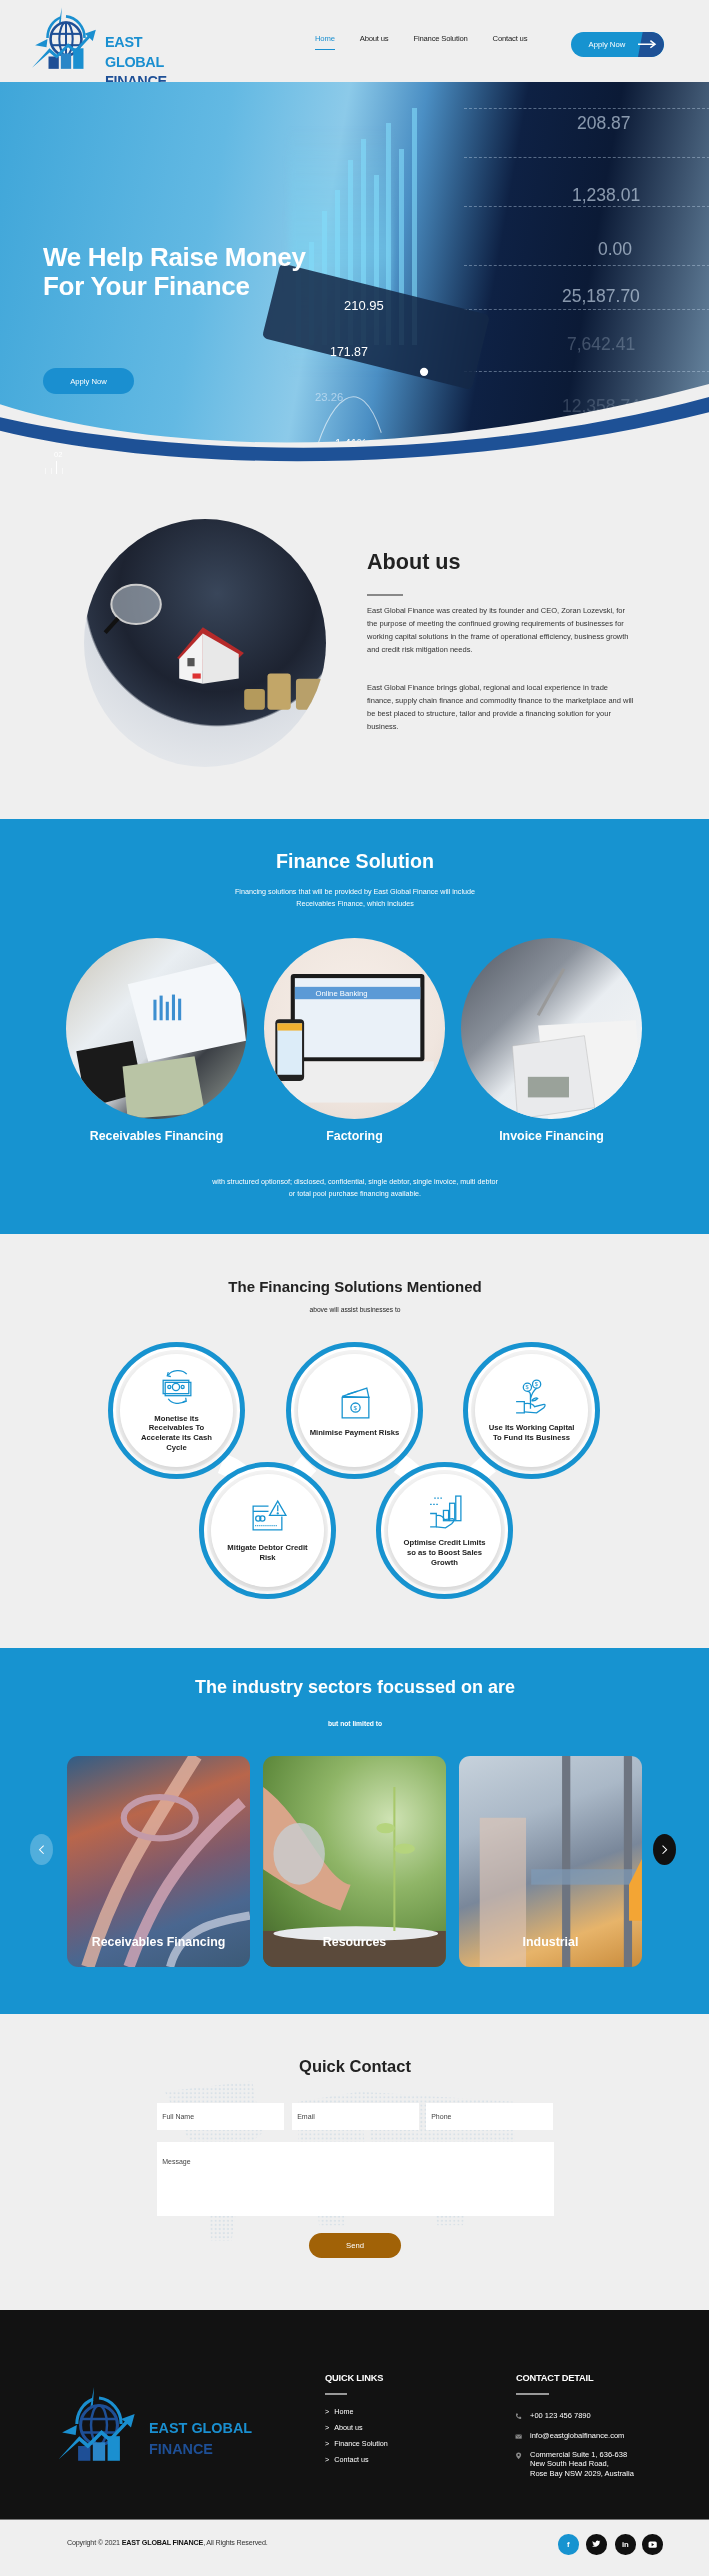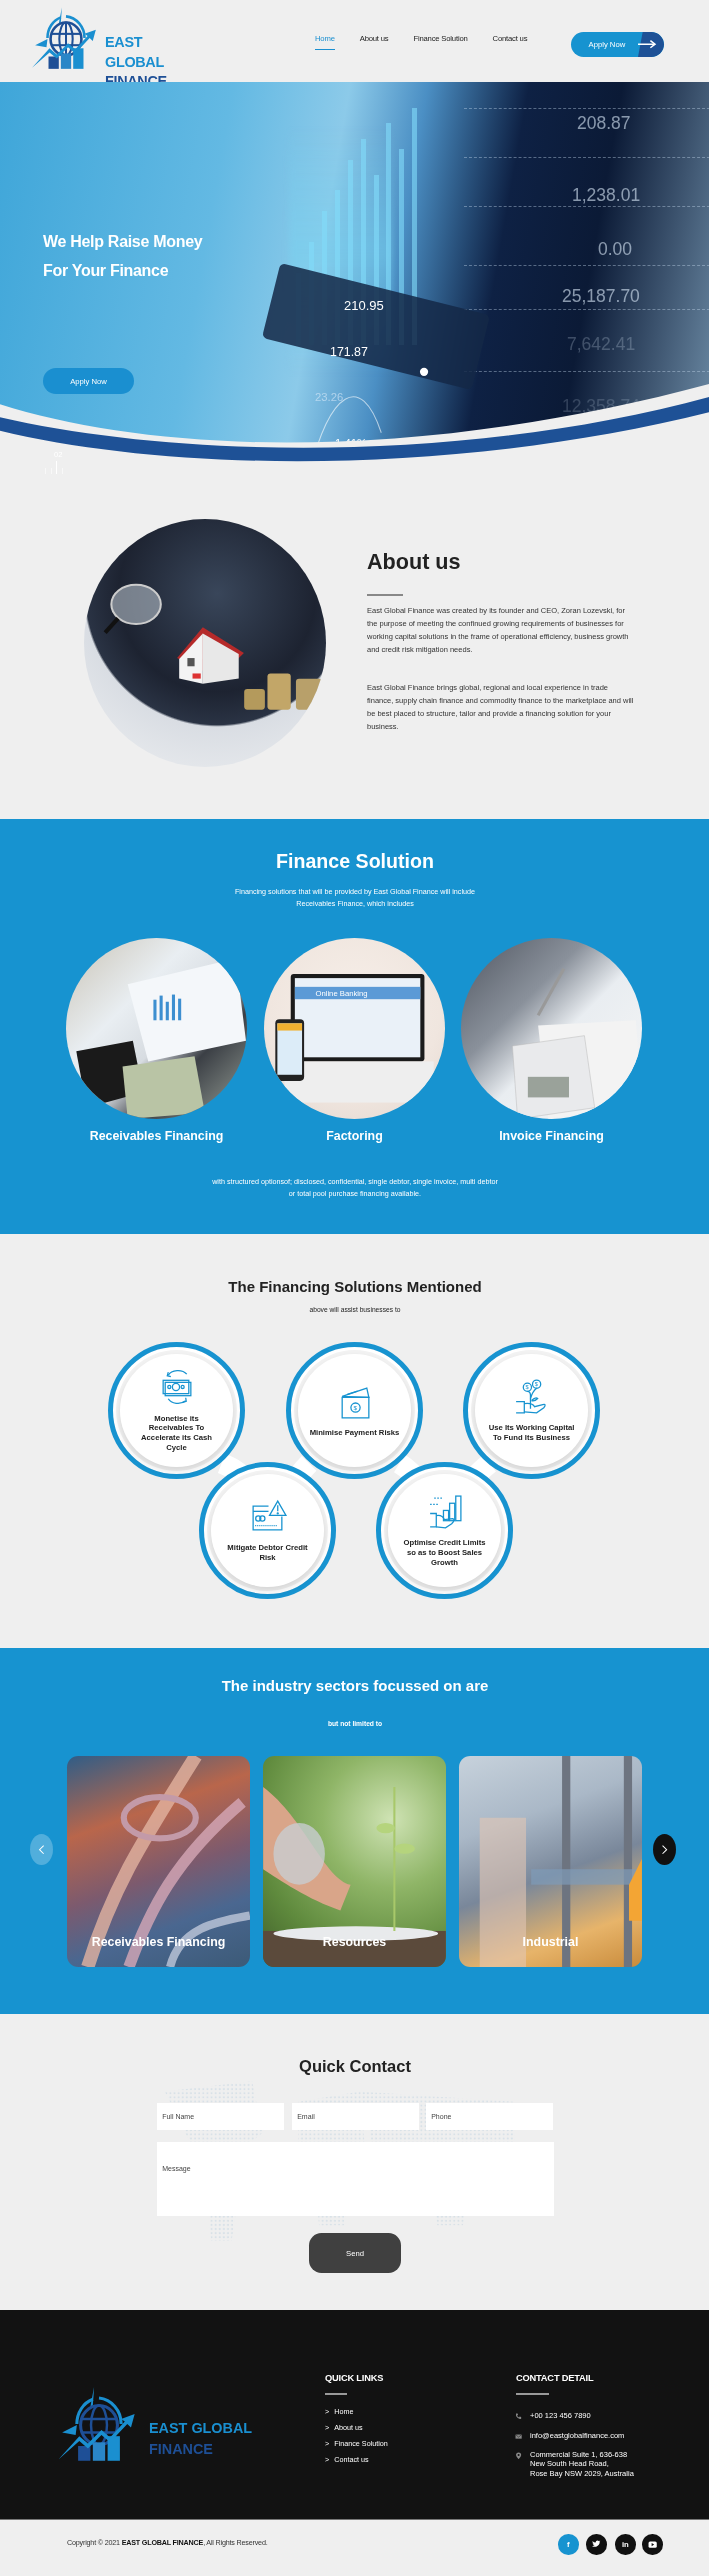--- a/index.html
+++ b/index.html
@@ -22,21 +22,21 @@
   .apply-btn .arrow { position: absolute; right: 6.2px; top: 7.2px; width: 20.6px; height: 10.3px; }
 
   
   .hero { position: absolute; left: 0; top: 82px; width: 710px; height: 392px; overflow: hidden;
     background: linear-gradient(100deg, #3fa6d9 0%, #63b9e3 30%, #8ccae9 45%, #4b8fc4 55%, #0e2144 68%, #0b1a36 80%, #6f8ea8 100%); }
   .hero .glow1 { position: absolute; left: 289px; top: 46px; width: 103px; height: 247px; background: linear-gradient(180deg, rgba(255,255,255,0) 0%, rgba(120,210,240,0.55) 50%, rgba(255,255,255,0) 100%); filter: blur(3.1px); }
   .hero .bars span { position: absolute; bottom: 129px; width: 5.2px; background: rgba(130,220,250,0.6); }
   .hero .grid-line { position: absolute; height: 1px; left: 464px; right: 0; border-top: 1px dashed rgba(200,220,240,0.4); }
   .hero .num { position: absolute; color: rgba(220,235,250,0.6); font-size: 17.5px; font-family: "Liberation Sans", sans-serif; }
   .hero .tablet { position: absolute; left: 268px; top: 206px; width: 216px; height: 77px; background: rgba(20,40,70,0.85); transform: rotate(14deg); border-radius: 5.2px; }
-  .hero-title { position: absolute; left: 43px; top: 145px; color: #fff; font-size: 16px; line-height: 29px; font-weight: bold; letter-spacing: -0.3px; }
+  .hero-title { position: absolute; left: 43px; top: 161px; color: #fff; font-size: 26px; line-height: 29px; font-weight: bold; letter-spacing: -0.3px; }
   .hero-btn { position: absolute; left: 43px; top: 286px; width: 91px; height: 26px; border-radius: 13px; background: #1a8fd0; color: #fff; font-size: 7.7px; display: flex; align-items: center; justify-content: center; cursor: pointer; }
   .slide-num { position: absolute; left: 54px; top: 368px; color: #fff; font-size: 7.7px; }
   .slide-bars { position: absolute; left: 45px; top: 379px; display: flex; gap: 4.6px; align-items: flex-end; }
   .slide-bars span { display: block; width: 1px; height: 11.3px; background: rgba(255,255,255,0.55); cursor: pointer; }
   .slide-bars span.active { height: 18.5px; background: #fff; }
   .hero-curve { position: absolute; left: 0; top: 0; width: 710px; height: 392px; }
 
   
   .about-img { position: absolute; left: 84px; top: 519px; width: 242px; height: 248px; border-radius: 50%; overflow: hidden;
     background: radial-gradient(circle at 55% 30%, #39465a 0%, #1d2331 45%, #2a3344 60%, #d9dde3 61%, #eef0f2 100%); }
@@ -63,21 +63,21 @@
 
   
   .sector-card { position: absolute; top: 1756px; width: 183px; height: 211px; border-radius: 11.3px; overflow: hidden; }
   .sector-label { position: absolute; top: 1935px; width: 183px; text-align: center; color: #fff; font-size: 12.4px; font-weight: bold; }
   .car-btn { position: absolute; top: 1834px; width: 23px; height: 31px; border-radius: 50%; display: flex; align-items: center; justify-content: center; color: #fff; font-size: 11.3px; cursor: pointer; }
 
   
   .map-dots { position: absolute; left: 144px; top: 2071px; width: 422px; height: 216px; opacity: 0.55; }
   .field { position: absolute; background: #fff; border: none; font-family: "Liberation Sans", sans-serif; font-size: 7px; color: #333; padding: 0 5.2px; }
   .field::placeholder { color: #444; }
-  .send-btn { position: absolute; left: 309px; top: 2233px; width: 92px; height: 40px; border-radius: 12.4px; background: #404040; color: #fff; font-size: 7.7px; border: none; cursor: pointer; font-family: "Liberation Sans", sans-serif; }
+  .send-btn { position: absolute; left: 309px; top: 2233px; width: 92px; height: 25px; border-radius: 12.4px; background: #a16207; color: #fff; font-size: 7.7px; border: none; cursor: pointer; font-family: "Liberation Sans", sans-serif; }
 
   
   .footer { position: absolute; left: 0; top: 2310px; width: 710px; height: 210px; background: #121212; border-bottom: 1px solid #777; }
   .f-head { position: absolute; color: #fff; font-weight: bold; font-size: 9.3px; letter-spacing: -0.2px; }
   .f-rule { position: absolute; height: 1.5px; background: #999; }
   .f-link { position: absolute; color: #fff; font-size: 7.2px; cursor: pointer; }
   .f-link::before { content: "> "; margin-right: 3.1px; }
   .f-contact { position: absolute; color: #fff; font-size: 7.5px; line-height: 9.3px; }
   .f-ico { position: absolute; width: 7.2px; height: 7.2px; }
   .copyright { position: absolute; left: 67px; top: 2538px; font-size: 7.2px; color: #333; letter-spacing: -0.2px; }
@@ -334,21 +334,21 @@
           <rect x="60" y="6" width="10" height="48"></rect>
         <path d="M10 40 L22 40 L22 66 L10 66"></path>
           <path d="M22 44 Q34 42 38 52 L54 50 Q60 52 52 60 L40 68 L22 66"></path>
       </svg>
       <div class="txt">Optimise Credit Limits so as to Boost Sales Growth</div>
     </div>
   </div>
 </div>
 
 <section class="blue-sec" style="top:1648px;height:366px"></section>
-<h2 class="sec-title-w" style="top:1677px;font-size:15px">The industry sectors focussed on are</h2>
+<h2 class="sec-title-w" style="top:1677px;font-size:18px">The industry sectors focussed on are</h2>
 <p class="sec-title-w" style="top:1720px;font-size:6.7px">but not limited to</p>
 
 <div class="car-btn" style="left:30px;background:rgba(255,255,255,0.25)">
   <svg width="7.2" height="11.3" viewBox="0 0 14 22">
       <polyline points="11,3 3,11 11,19" stroke="#fff" stroke-width="2" fill="none"></polyline>
     </svg>
 </div>
 <div class="car-btn" style="left:653px;background:#111">
   <svg width="7.2" height="11.3" viewBox="0 0 14 22">
       <polyline points="3,3 11,11 3,19" stroke="#fff" stroke-width="2" fill="none"></polyline>
@@ -398,21 +398,21 @@
   <path d="M300 60 L420 40 L430 160 L300 150 Z" fill="url(#dots)"></path>
   <path d="M330 190 L400 190 L390 300 L340 300 Z" fill="url(#dots)"></path>
   <path d="M420 40 L720 60 L720 170 L450 170 Z" fill="url(#dots)"></path>
   <path d="M560 230 L630 230 L620 300 L570 300 Z" fill="url(#dots)"></path>
 </svg>
 <h2 class="sec-title-d" style="top:2057px;font-size:16.5px">Quick Contact</h2>
 <form>
   <input class="field" style="left: 157px; top: 2103px; width: 127px; height: 27px;" placeholder="Full Name">
   <input class="field" style="left: 292px; top: 2103px; width: 127px; height: 27px;" placeholder="Email">
   <input class="field" style="left: 426px; top: 2103px; width: 127px; height: 27px;" placeholder="Phone">
-  <textarea class="field" style="left: 157px; top: 2142px; width: 397px; height: 74px; padding-top: 23px; resize: none;" placeholder="Message"></textarea>
+  <textarea class="field" style="left: 157px; top: 2142px; width: 397px; height: 74px; padding-top: 16px; resize: none;" placeholder="Message"></textarea>
   <button type="button" class="send-btn">Send</button>
 </form>
 
 <footer class="footer">
   <div class="abs" style="left:54px;top:77px;width:206px;height:72px">
     <svg class="abs" style="left:0;top:0" width="90" height="75" viewBox="0 0 140 122">
       <path d="M62 0 L60 30 L56 32 Z" fill="#1a8fd0"></path>
       <path d="M34 60 A38 42 0 0 1 60 20" stroke="#1a8fd0" stroke-width="5" fill="none"></path>
       <path d="M70 18 A40 42 0 0 1 106 60" stroke="#1a8fd0" stroke-width="5" fill="none"></path>
       <ellipse cx="70" cy="62" rx="30" ry="32" stroke="#1e4f96" stroke-width="5" fill="none"></ellipse>

